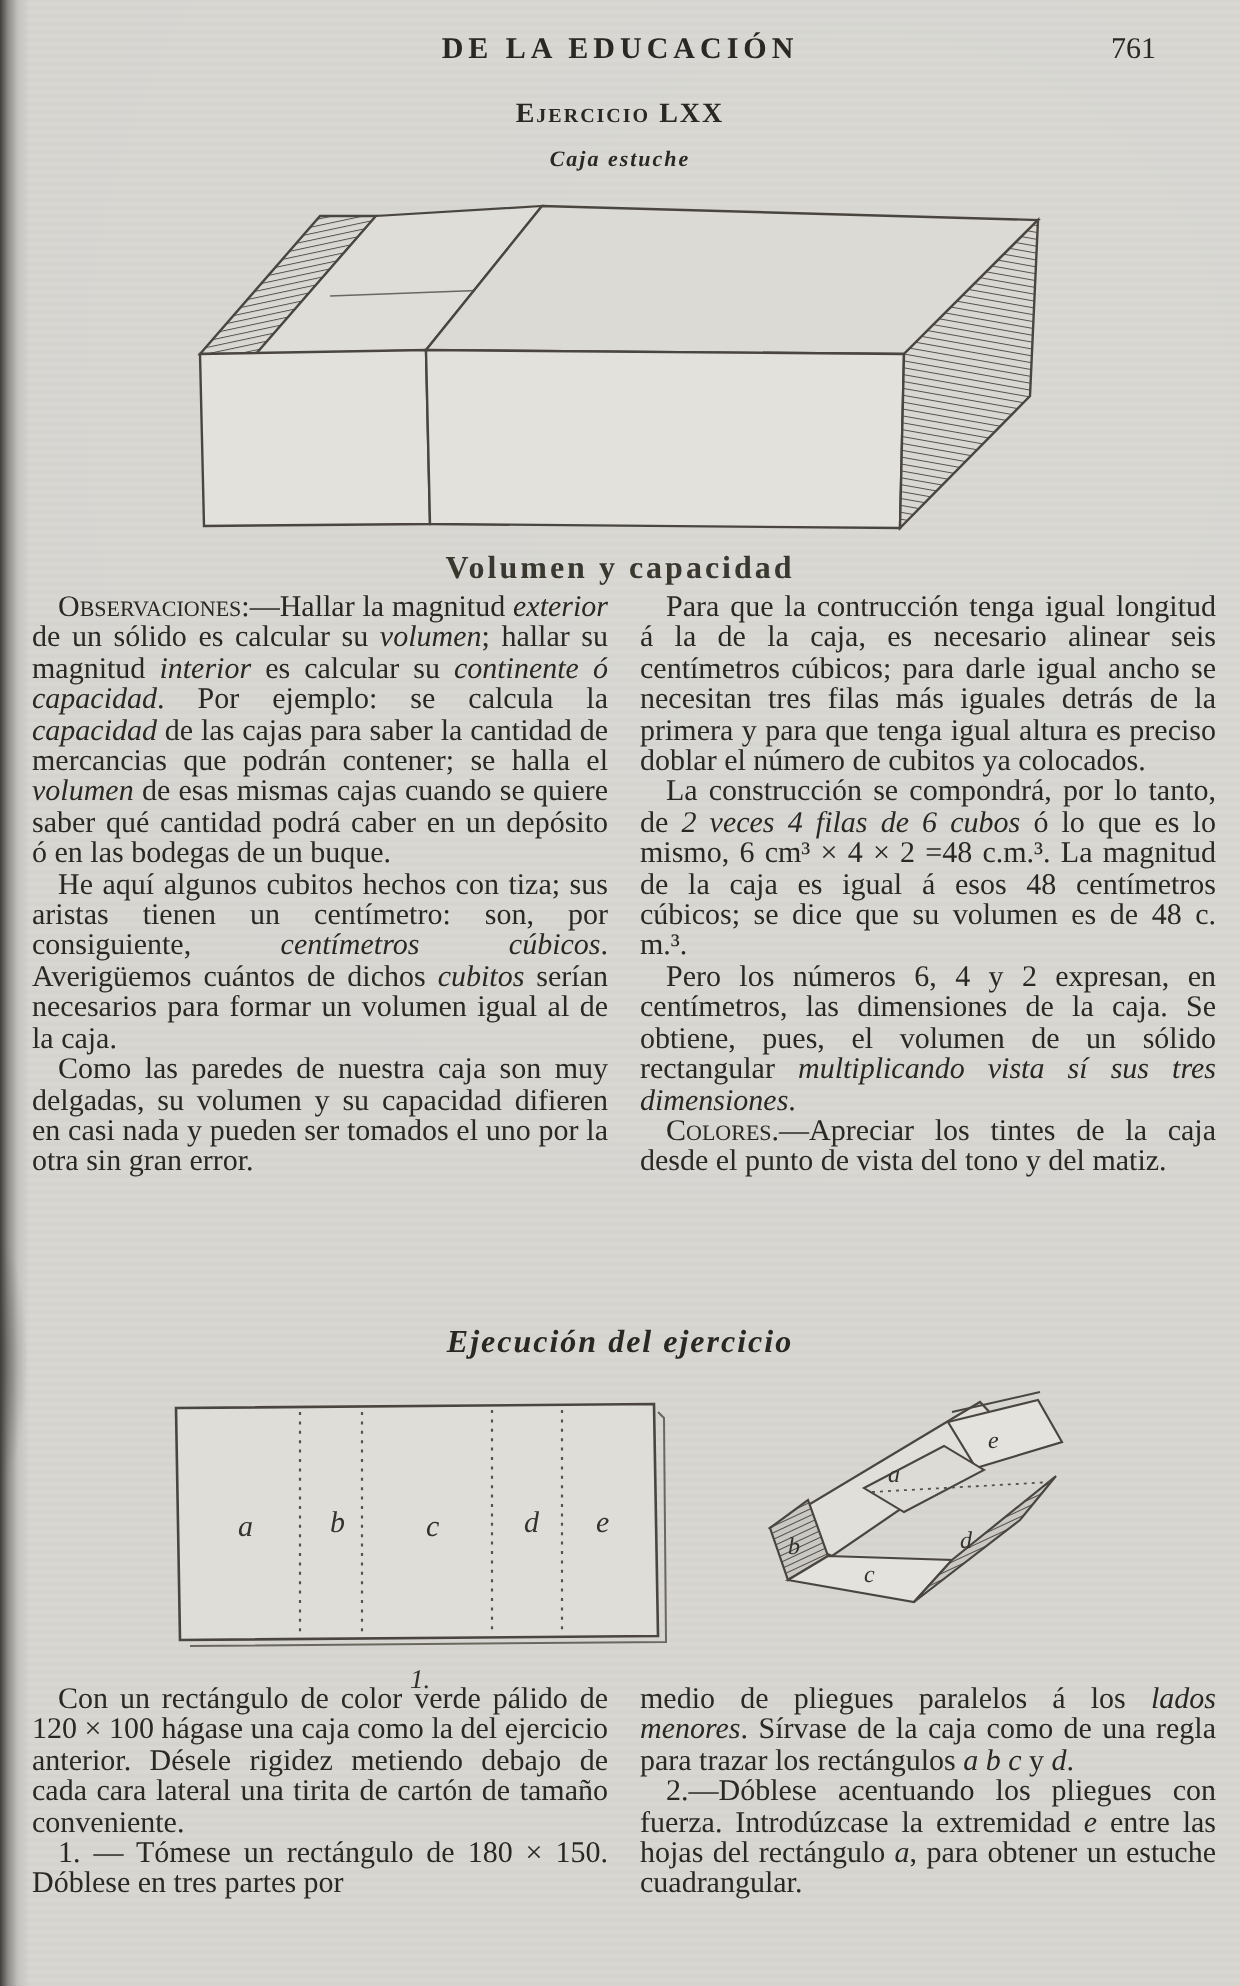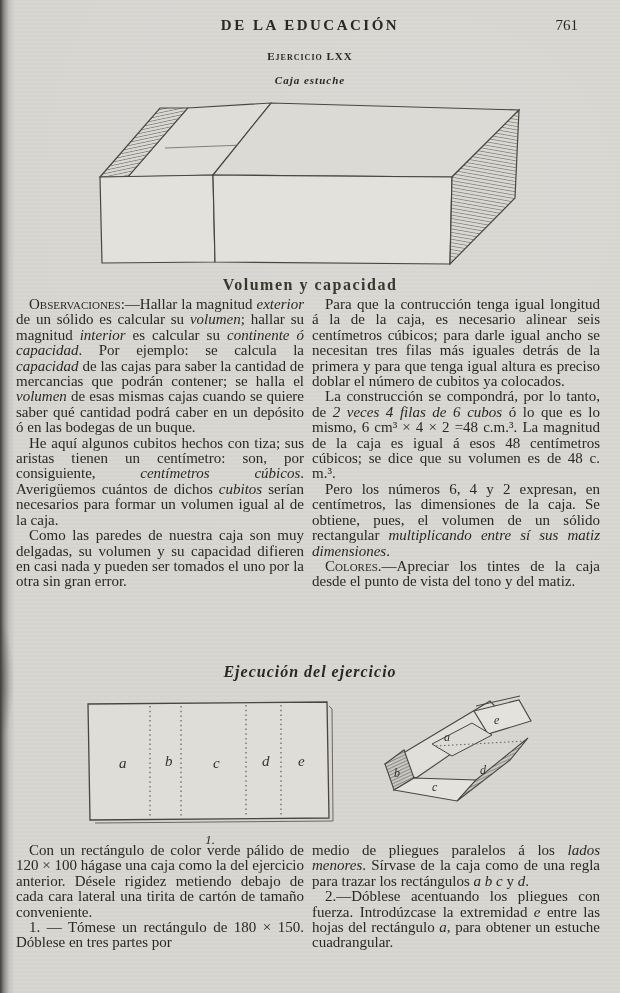--- a/index.html
+++ b/index.html
@@ -19,33 +19,33 @@
   .smudge{position:absolute;left:0;top:620px;width:14px;height:120px;
     background:radial-gradient(ellipse at 0% 50%, rgba(60,58,54,.35), transparent 70%);}
   .header-row{position:absolute;top:17px;left:0;width:620px;height:20px;text-decoration:underline;}
   .header-title{
     position:absolute;left:0;width:620px;text-align:center;
     font-size:15px;font-weight:bold;letter-spacing:2.5px;
   }
   .page-number{position:absolute;right:42px;top:0;font-size:15px;}
   .exercise-heading{
     position:absolute;top:50px;left:0;width:620px;text-align:center;
-    font-size:11px;font-weight:bold;letter-spacing:1px;
+    font-size:14px;font-weight:bold;letter-spacing:1px;
   }
   .exercise-subtitle{
     position:absolute;top:74px;left:0;width:620px;text-align:center;
     font-size:11px;font-weight:bold;font-style:italic;letter-spacing:1px;
   }
   .sc{font-variant:small-caps;}
   .fig-main{position:absolute;left:95px;top:100px;width:430px;height:170px;}
   .fig-main-caption{
     position:absolute;top:276px;left:0;width:620px;text-align:center;
     font-size:16px;font-weight:bold;letter-spacing:1.5px;color:#3a372f;
   }
-  .cols{position:absolute;left:16px;width:592px;display:flex;gap:8px;}
+  .cols{position:absolute;left:16px;width:592px;display:flex;gap:16px;}
   .cols-top{top:297px;}
   .cols-bottom{top:843px;}
   .col{width:288px;font-size:15px;line-height:15.4px;text-align:justify;}
   .col p{margin:0;text-indent:13px;}
   .section-heading{
     position:absolute;top:663px;left:0;width:620px;text-align:center;
     font-size:16px;font-weight:bold;font-style:italic;letter-spacing:1px;
   }
   .fig-flat{position:absolute;left:85px;top:700px;width:250px;}
   .fig-flat-caption{width:250px;text-align:center;font-style:italic;font-size:13.5px;margin-top:4px;color:#35322c;}
@@ -95,21 +95,21 @@
 
   <div class="cols cols-top">
     <div class="col">
       <p><span class="sc">Observaciones</span>:—Hallar la magnitud <i>exterior</i> de un sólido es calcular su <i>volumen</i>; hallar su magnitud <i>interior</i> es calcular su <i>continente ó capacidad</i>. Por ejemplo: se calcula la <i>capacidad</i> de las cajas para saber la cantidad de mercancias que podrán contener; se halla el <i>volumen</i> de esas mismas cajas cuando se quiere saber qué cantidad podrá caber en un depósito ó en las bodegas de un buque.</p>
       <p>He aquí algunos cubitos hechos con tiza; sus aristas tienen un centímetro: son, por consiguiente, <i>centímetros cúbicos</i>. Averigüemos cuántos de dichos <i>cubitos</i> serían necesarios para formar un volumen igual al de la caja.</p>
       <p>Como las paredes de nuestra caja son muy delgadas, su volumen y su capacidad difieren en casi nada y pueden ser tomados el uno por la otra sin gran error.</p>
     </div>
     <div class="col">
       <p>Para que la contrucción tenga igual longitud á la de la caja, es necesario alinear seis centímetros cúbicos; para darle igual ancho se necesitan tres filas más iguales detrás de la primera y para que tenga igual altura es preciso doblar el número de cubitos ya colocados.</p>
       <p>La construcción se compondrá, por lo tanto, de <i>2 veces 4 filas de 6 cubos</i> ó lo que es lo mismo, 6 cm³ × 4 × 2 =48 c.m.³. La magnitud de la caja es igual á esos 48 centímetros cúbicos; se dice que su volumen es de 48 c. m.³.</p>
-      <p>Pero los números 6, 4 y 2 expresan, en centímetros, las dimensiones de la caja. Se obtiene, pues, el volumen de un sólido rectangular <i>multiplicando entre sí sus matiz dimensiones</i>.</p>
+      <p>Pero los números 6, 4 y 2 expresan, en centímetros, las dimensiones de la caja. Se obtiene, pues, el volumen de un sólido rectangular <i>multiplicando vista sí sus tres dimensiones</i>.</p>
       <p><span class="sc">Colores</span>.—Apreciar los tintes de la caja desde el punto de vista del tono y del matiz.</p>
     </div>
   </div>
 
   <div class="section-heading">Ejecución del ejercicio</div>
 
   <div class="fig-flat">
     <svg width="250" height="128" viewBox="0 0 250 128">
       <path d="M3,4 L242,2 L244,118 L5,120 Z" fill="#deddd8" stroke="#4a463f" stroke-width="1.3"></path>
       <path d="M244,6 L247,9 L248,121 L10,123" fill="none" stroke="#6b675f" stroke-width="1"></path>

